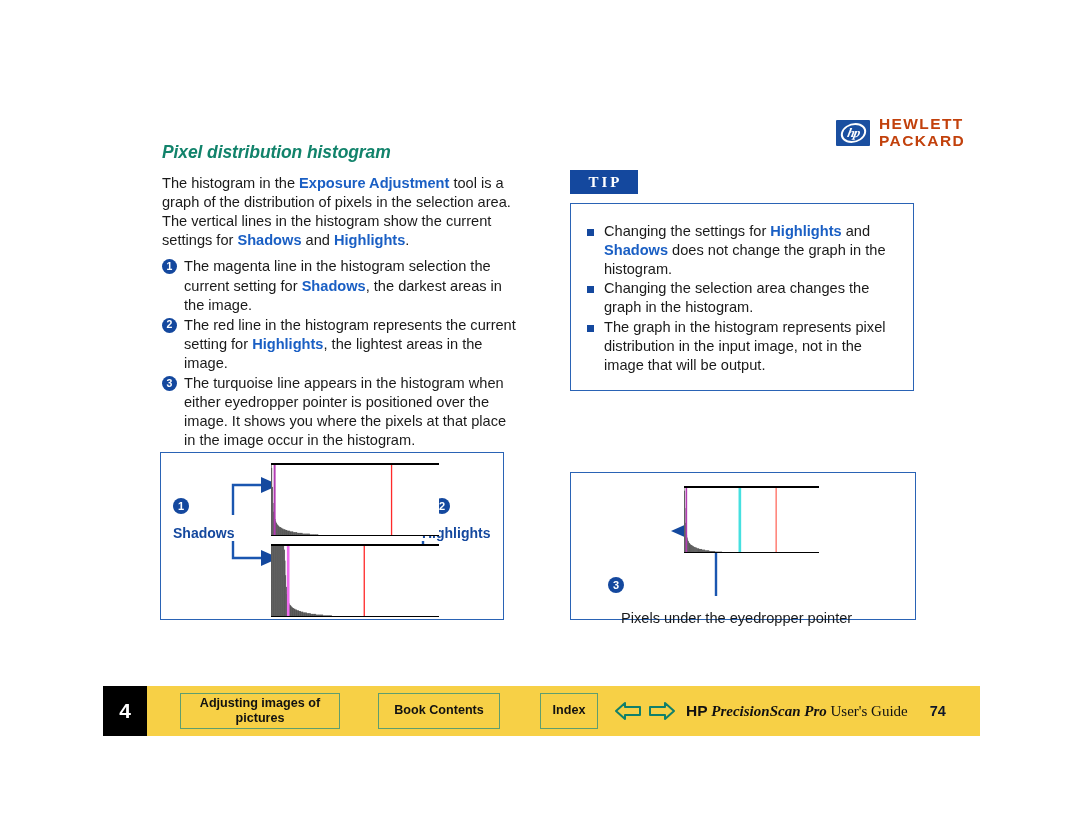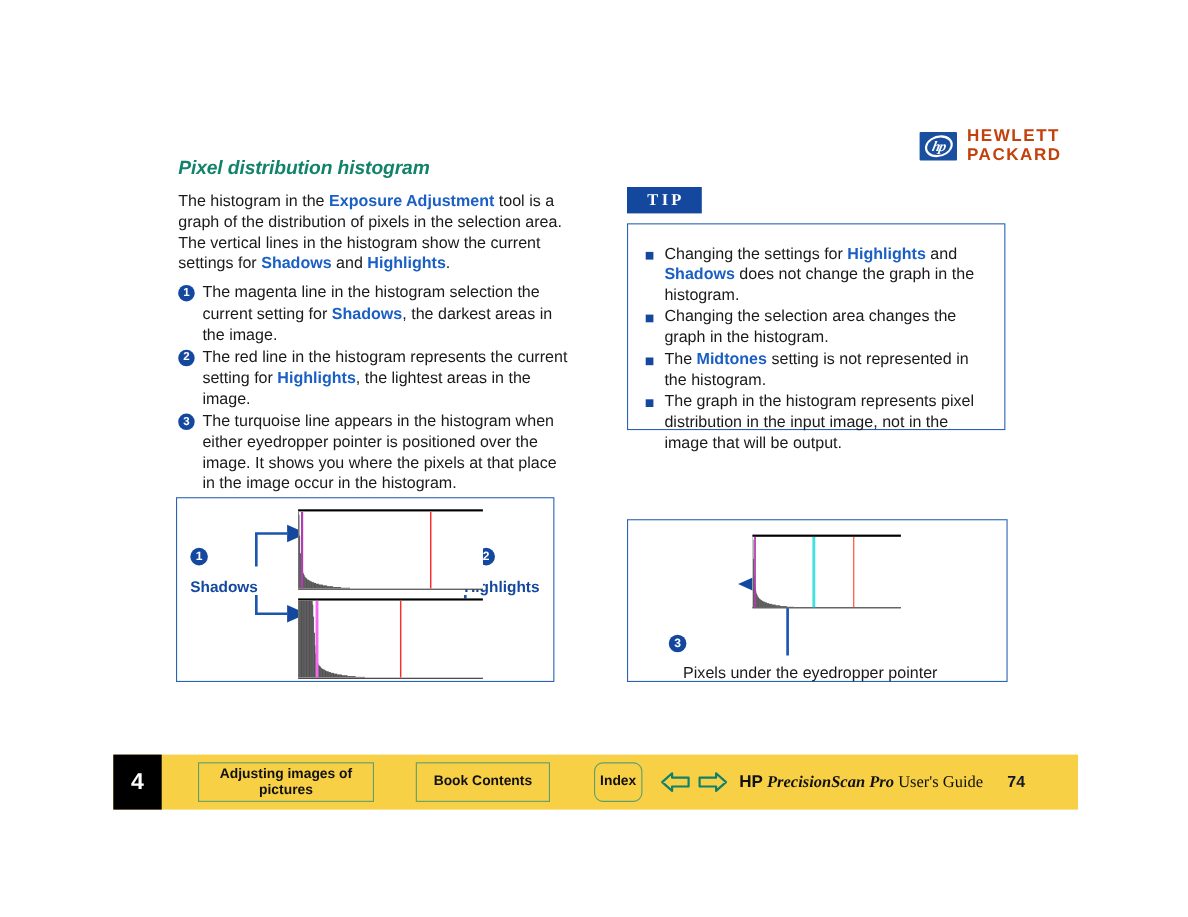--- a/index.html
+++ b/index.html
@@ -272,21 +272,21 @@
     text-align: center;
     display: flex;
     align-items: center;
     justify-content: center;
     box-sizing: border-box;
     line-height: 1.2;
     padding: 3px 6px;
   }
   .btn-chapter { width: 160px; height: 36px; margin-left: 33px; }
   .btn-contents { width: 122px; height: 36px; margin-left: 38px; }
-  .btn-index { width: 44px; height: 36px; margin-left: 40px; border-radius: 8px; }
+  .btn-index { width: 58px; height: 36px; margin-left: 40px; }
   .nav-arrows {
     display: flex;
     align-items: center;
     gap: 6px;
     margin-left: 16px;
   }
   .guide-text {
     margin-left: 10px;
     font-size: 15px;
     color: #111111;
@@ -344,23 +344,20 @@
   </div>
 
   <div class="tip-label">TIP</div>
   <div class="tip-box">
     <ul class="tip-list">
       <li>
         <span class="sq"></span><span>Changing the settings for </span><span class="kw">Highlights</span><span> and </span><span class="kw">Shadows</span><span> does not change the graph in the histogram.</span>
       </li>
       <li>
         <span class="sq"></span><span>Changing the selection area changes the graph in the histogram.</span>
-      </li>
-      <li>
-        <span class="sq"></span><span>The </span><span class="kw">Midtones</span><span> setting is not represented in the histogram.</span>
       </li>
       <li>
         <span class="sq"></span><span>The graph in the histogram represents pixel distribution in the input image, not in the image that will be output.</span>
       </li>
     </ul>
   </div>
 
   <div class="fig-box fig-left">
 
     <svg class="conn" width="344" height="168" viewBox="0 0 344 168" style="left:0;top:0;">
@@ -778,21 +775,21 @@
     </div>
   </div>
 
   <div class="fig-box fig-right">
     <svg class="conn" width="346" height="148" viewBox="0 0 346 148" style="left:0;top:0;">
       <polyline points="145,123 145,58 118,58" fill="none" stroke="#1a56b0" stroke-width="2.4"></polyline>
       <polygon points="118,50 100,58 118,66" fill="#14489e"></polygon>
     </svg>
 
     <span class="circ-num" style="left:37px; top:104px;">3</span>
-    <span class="caption-plain" style="left:50px; top:131px;">Pixels under the eyedropper pointer</span>
+    <span class="caption-plain" style="left:50px; top:137px;">Pixels under the eyedropper pointer</span>
 
     <div class="histo" style="left:113px; top:13px; width:135px; height:67px;">
       <svg width="135" height="67" viewBox="0 0 256 100" preserveAspectRatio="none">
         <defs>
           <linearGradient id="gradC" x1="0" y1="0" x2="1" y2="0">
             <stop offset="0%" stop-color="#000000"></stop>
             <stop offset="28%" stop-color="#3a3a3a"></stop>
             <stop offset="62%" stop-color="#8c8c8c"></stop>
             <stop offset="100%" stop-color="#d8d8d8"></stop>
           </linearGradient>

